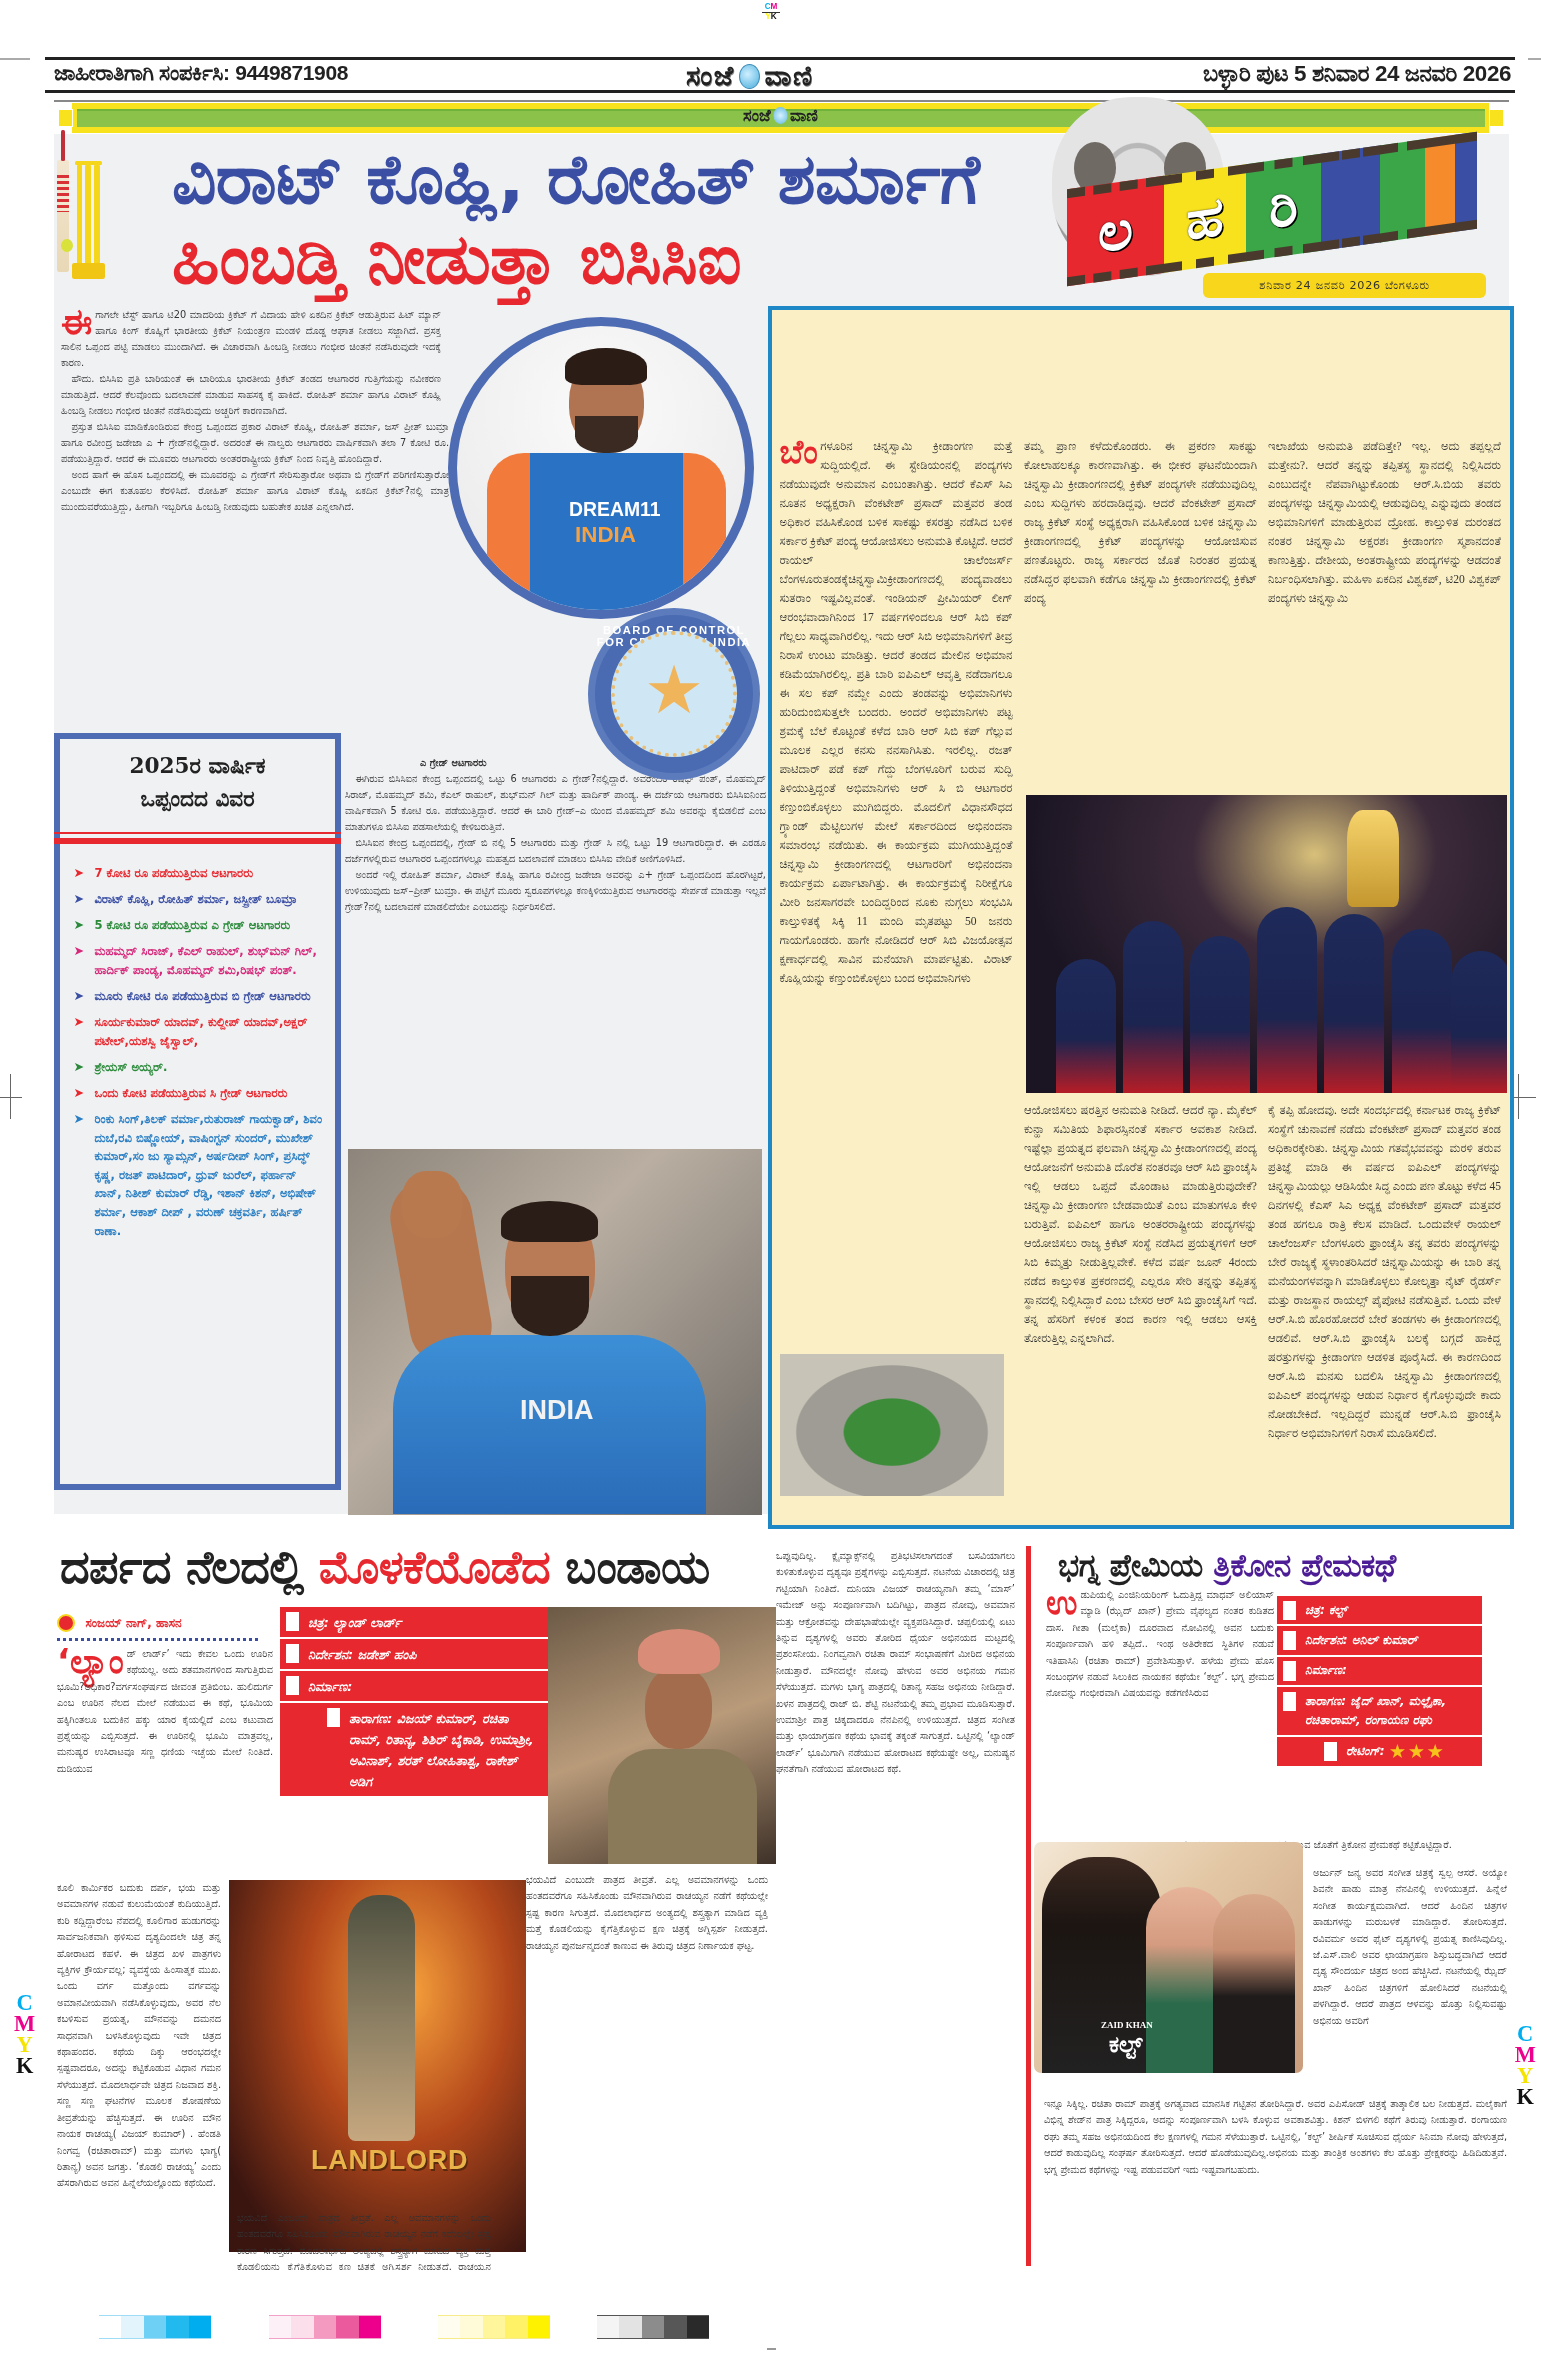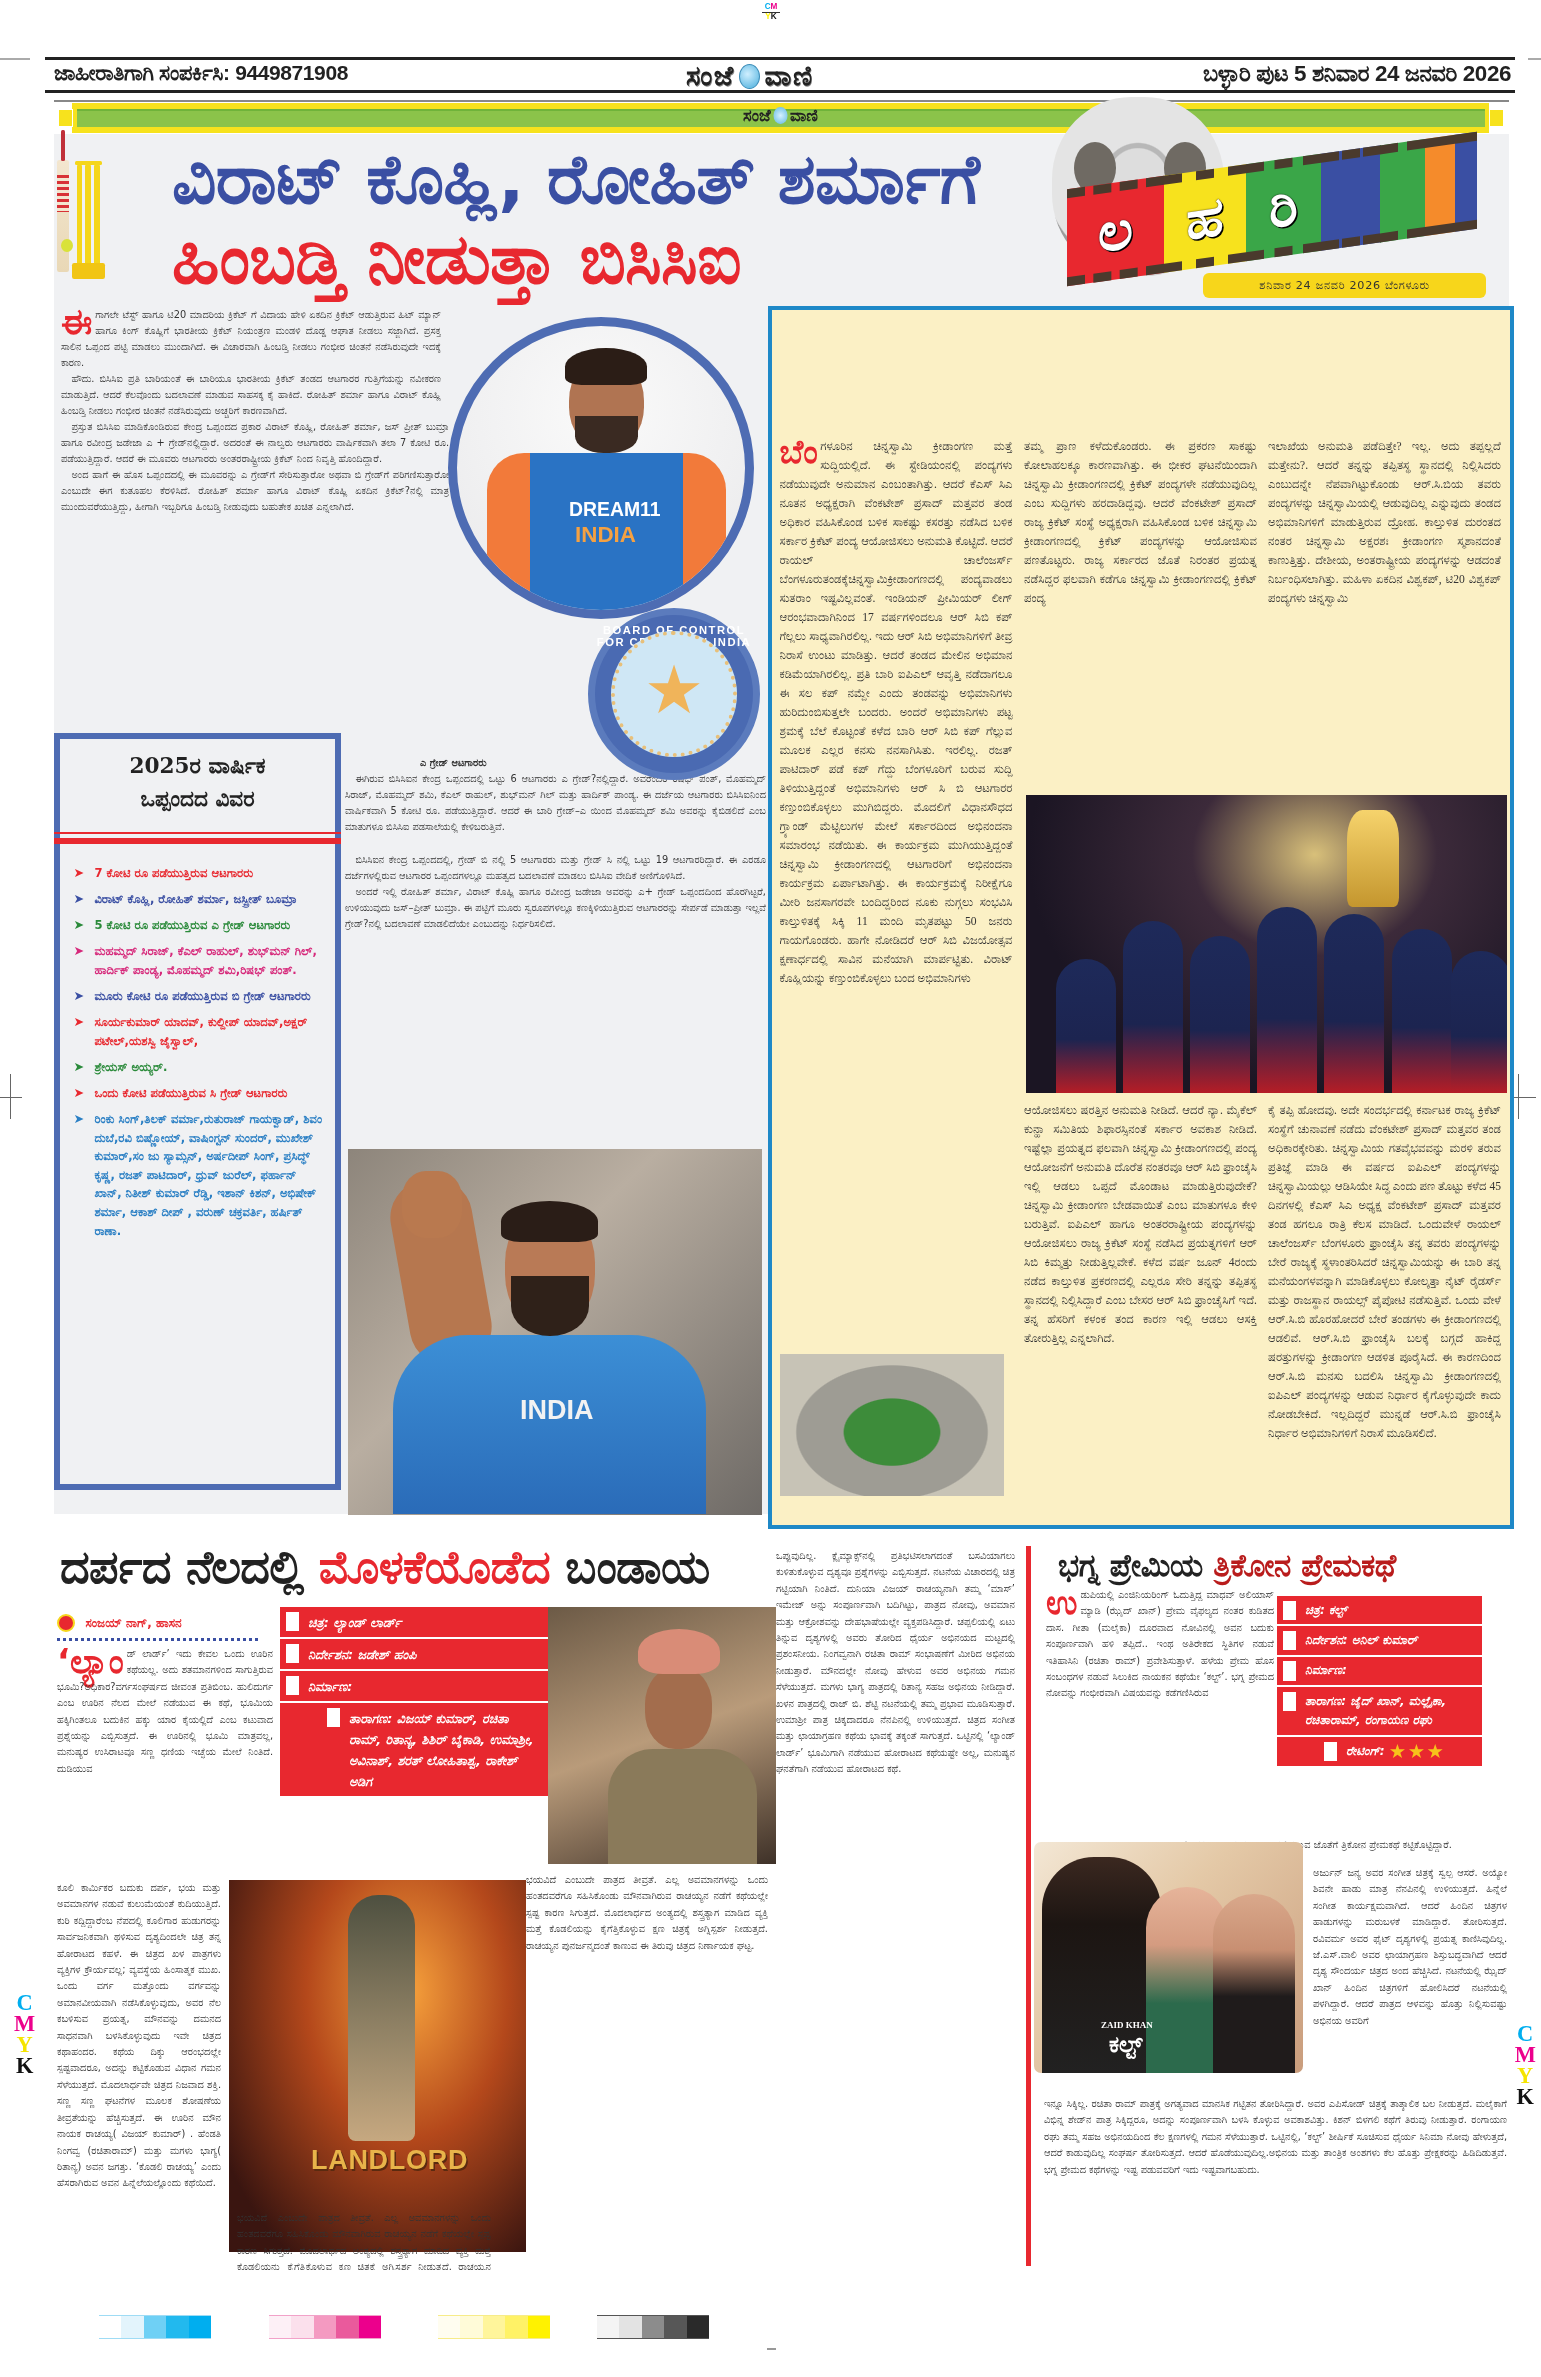--- a/index.html
+++ b/index.html
@@ -124,21 +124,21 @@
   .landlord-poster .fig { position: absolute; left: 119px; top: 15px; width: 67px; height: 246px; border-radius: 30px 30px 7.5px 7.5px; background: linear-gradient(#4e5040, #8b7e62 50%, #c6a880); }
   .landlord-poster .title { position: absolute; left: 82px; top: 265px; font-family: "Liberation Sans", sans-serif; font-size: 27px; font-weight: bold; color: #e8b44a; letter-spacing: 0.7px; text-shadow: 1.5px 1.5px 0 #5a2a10; }
 
   .ll-col1 { left: 57px; top: 1646px; width: 216px; }
   .ll-body { font-family: "DejaVu Sans", sans-serif; font-size: 9.8px; line-height: 16.4px; color: #333; text-align: justify; }
   .ll-dropcap { float: left; font-size: 34px; line-height: 30px; color: #e8282f; font-weight: bold; margin-right: 3px; }
 
   
   .cult-redbar { left: 1026px; top: 1546px; width: 4.5px; height: 720px; background: #e8282f; }
   .cult-head { left: 1058px; top: 1543px; font-size: 31px; font-weight: bold; color: #222; letter-spacing: -0.4px; line-height: 45px; }
-  .cult-head .blue { color: #b91c1c; }
+  .cult-head .blue { color: #4c1d95; }
   .cult-info { left: 1277px; top: 1596px; width: 205px; }
   .cult-info .info-row { font-size: 12px; line-height: 19.4px; }
   .stars { color: #f7c21b; font-size: 19.4px; letter-spacing: 1.5px; vertical-align: middle; }
   .cult-col1 { left: 1046px; top: 1587px; width: 228px; }
   .cult-body { font-family: "DejaVu Sans", sans-serif; font-size: 9.8px; line-height: 16.4px; color: #333; text-align: justify; }
   .cult-photo { left: 1034px; top: 1835px; width: 269px; height: 231px; background: linear-gradient(135deg, #f3e7d5 0%, #e4c9a7 40%, #c99c7c 100%); overflow: hidden; }
   .cult-photo .man { position: absolute; left: 7.5px; top: 15px; width: 119px; height: 224px; border-radius: 52px 52px 0 0; background: linear-gradient(#3b2820, #1c1512 30%, #222); }
   .cult-photo .w1 { position: absolute; left: 112px; top: 45px; width: 82px; height: 194px; border-radius: 41px 41px 0 0; background: linear-gradient(#e6b49a, #d49b80 30%, #2c6a4c 60%); }
   .cult-photo .w2 { position: absolute; left: 179px; top: 52px; width: 82px; height: 186px; border-radius: 41px 41px 0 0; background: linear-gradient(#d9a88b, #c88f72 30%, #1f1b1b 55%); }
   .cult-photo .zaid { position: absolute; left: 67px; top: 178px; font-family: "Liberation Serif", serif; font-size: 9px; font-weight: bold; color: #fff; }
@@ -251,21 +251,21 @@
       <div class="txt1">DREAM11</div>
       <div class="txt2">INDIA</div>
     </div>
   <div class="rohit-head"></div>
     <div class="rohit-hair"></div>
     <div class="rohit-beard"></div>
 </div>
 <div class="abs art1-col2 body-text">
   <p style="text-align:left;padding-left:75px;font-weight:bold;width:254px;">ಎ ಗ್ರೇಡ್ ಆಟಗಾರರು</p>
   <p style="text-indent:10.4px;">ಈಗಿರುವ ಬಿಸಿಸಿಐನ  ಕೇಂದ್ರ ಒಪ್ಪಂದದಲ್ಲಿ ಒಟ್ಟು 6 ಆಟಗಾರರು ಎ ಗ್ರೇಡ್?ನಲ್ಲಿದ್ದಾರೆ. ಅವರೆಂದರೆ ರಿಷಭ್ ಪಂತ್, ಮೊಹಮ್ಮದ್ ಸಿರಾಜ್, ಮೊಹಮ್ಮದ್ ಶಮಿ, ಕೆಎಲ್ ರಾಹುಲ್, ಶುಭ್‌ಮನ್ ಗಿಲ್ ಮತ್ತು ಹಾರ್ದಿಕ್ ಪಾಂಡ್ಯ. ಈ ದರ್ಜೆಯ ಆಟಗಾರರು ಬಿಸಿಸಿಐನಿಂದ ವಾರ್ಷಿಕವಾಗಿ 5 ಕೋಟಿ ರೂ. ಪಡೆಯುತ್ತಿದ್ದಾರೆ. ಆದರೆ ಈ ಬಾರಿ ಗ್ರೇಡ್–ಎ ಯಿಂದ ಮೊಹಮ್ಮದ್ ಶಮಿ ಅವರನ್ನು ಕೈಬಿಡಲಿದೆ ಎಂಬ ಮಾತುಗಳೂ ಬಿಸಿಸಿಐ ಪಡಸಾಲೆಯಲ್ಲಿ ಕೇಳಿಬರುತ್ತಿವೆ.</p>
-  <p style="text-indent:10.4px;margin-top:17px;">ಬಿಸಿಸಿಐನ  ಕೇಂದ್ರ ಒಪ್ಪಂದದಲ್ಲಿ, ಗ್ರೇಡ್ ಬಿ ನಲ್ಲಿ 5 ಆಟಗಾರರು ಮತ್ತು ಗ್ರೇಡ್ ಸಿ ನಲ್ಲಿ ಒಟ್ಟು 19 ಆಟಗಾರರಿದ್ದಾರೆ. ಈ ಎರಡೂ ದರ್ಜೆಗಳಲ್ಲಿರುವ ಆಟಗಾರರ ಒಪ್ಪಂದಗಳಲ್ಲೂ ಮಹತ್ವದ ಬದಲಾವಣೆ ಮಾಡಲು ಬಿಸಿಸಿಐ ವೇದಿಕೆ ಅಣಿಗೊಳಿಸಿದೆ.</p>
+  <p style="text-indent:10.4px;">ಬಿಸಿಸಿಐನ  ಕೇಂದ್ರ ಒಪ್ಪಂದದಲ್ಲಿ, ಗ್ರೇಡ್ ಬಿ ನಲ್ಲಿ 5 ಆಟಗಾರರು ಮತ್ತು ಗ್ರೇಡ್ ಸಿ ನಲ್ಲಿ ಒಟ್ಟು 19 ಆಟಗಾರರಿದ್ದಾರೆ. ಈ ಎರಡೂ ದರ್ಜೆಗಳಲ್ಲಿರುವ ಆಟಗಾರರ ಒಪ್ಪಂದಗಳಲ್ಲೂ ಮಹತ್ವದ ಬದಲಾವಣೆ ಮಾಡಲು ಬಿಸಿಸಿಐ ವೇದಿಕೆ ಅಣಿಗೊಳಿಸಿದೆ.</p>
   <p style="text-indent:10.4px;">ಅಂದರೆ ಇಲ್ಲಿ ರೋಹಿತ್ ಶರ್ಮಾ, ವಿರಾಟ್ ಕೊಹ್ಲಿ ಹಾಗೂ ರವೀಂದ್ರ ಜಡೇಜಾ ಅವರನ್ನು ಎ+  ಗ್ರೇಡ್ ಒಪ್ಪಂದದಿಂದ ಹೊರಗಿಟ್ಟರೆ, ಉಳಿಯುವುದು ಜಸ್–ಪ್ರೀತ್ ಬುಮ್ರಾ. ಈ ಪಟ್ಟಿಗೆ ಮೂರು ಸ್ವರೂಪಗಳಲ್ಲೂ ಕಣಕ್ಕಿಳಿಯುತ್ತಿರುವ ಆಟಗಾರರನ್ನು ಸೇರ್ಪಡೆ ಮಾಡುತ್ತಾ ಇಲ್ಲವೆ  ಗ್ರೇಡ್?ನಲ್ಲಿ ಬದಲಾವಣೆ ಮಾಡಲಿದೆಯೇ ಎಂಬುದನ್ನು ನಿರ್ಧರಿಸಲಿದೆ.</p>
 </div>
 <div class="abs bcci-logo">
   <div class="ring-text">BOARD OF CONTROL FOR CRICKET IN INDIA</div>
   <div class="inner">
       <div class="star">★</div>
     </div>
 </div>
 
 <div class="abs contract-box">

